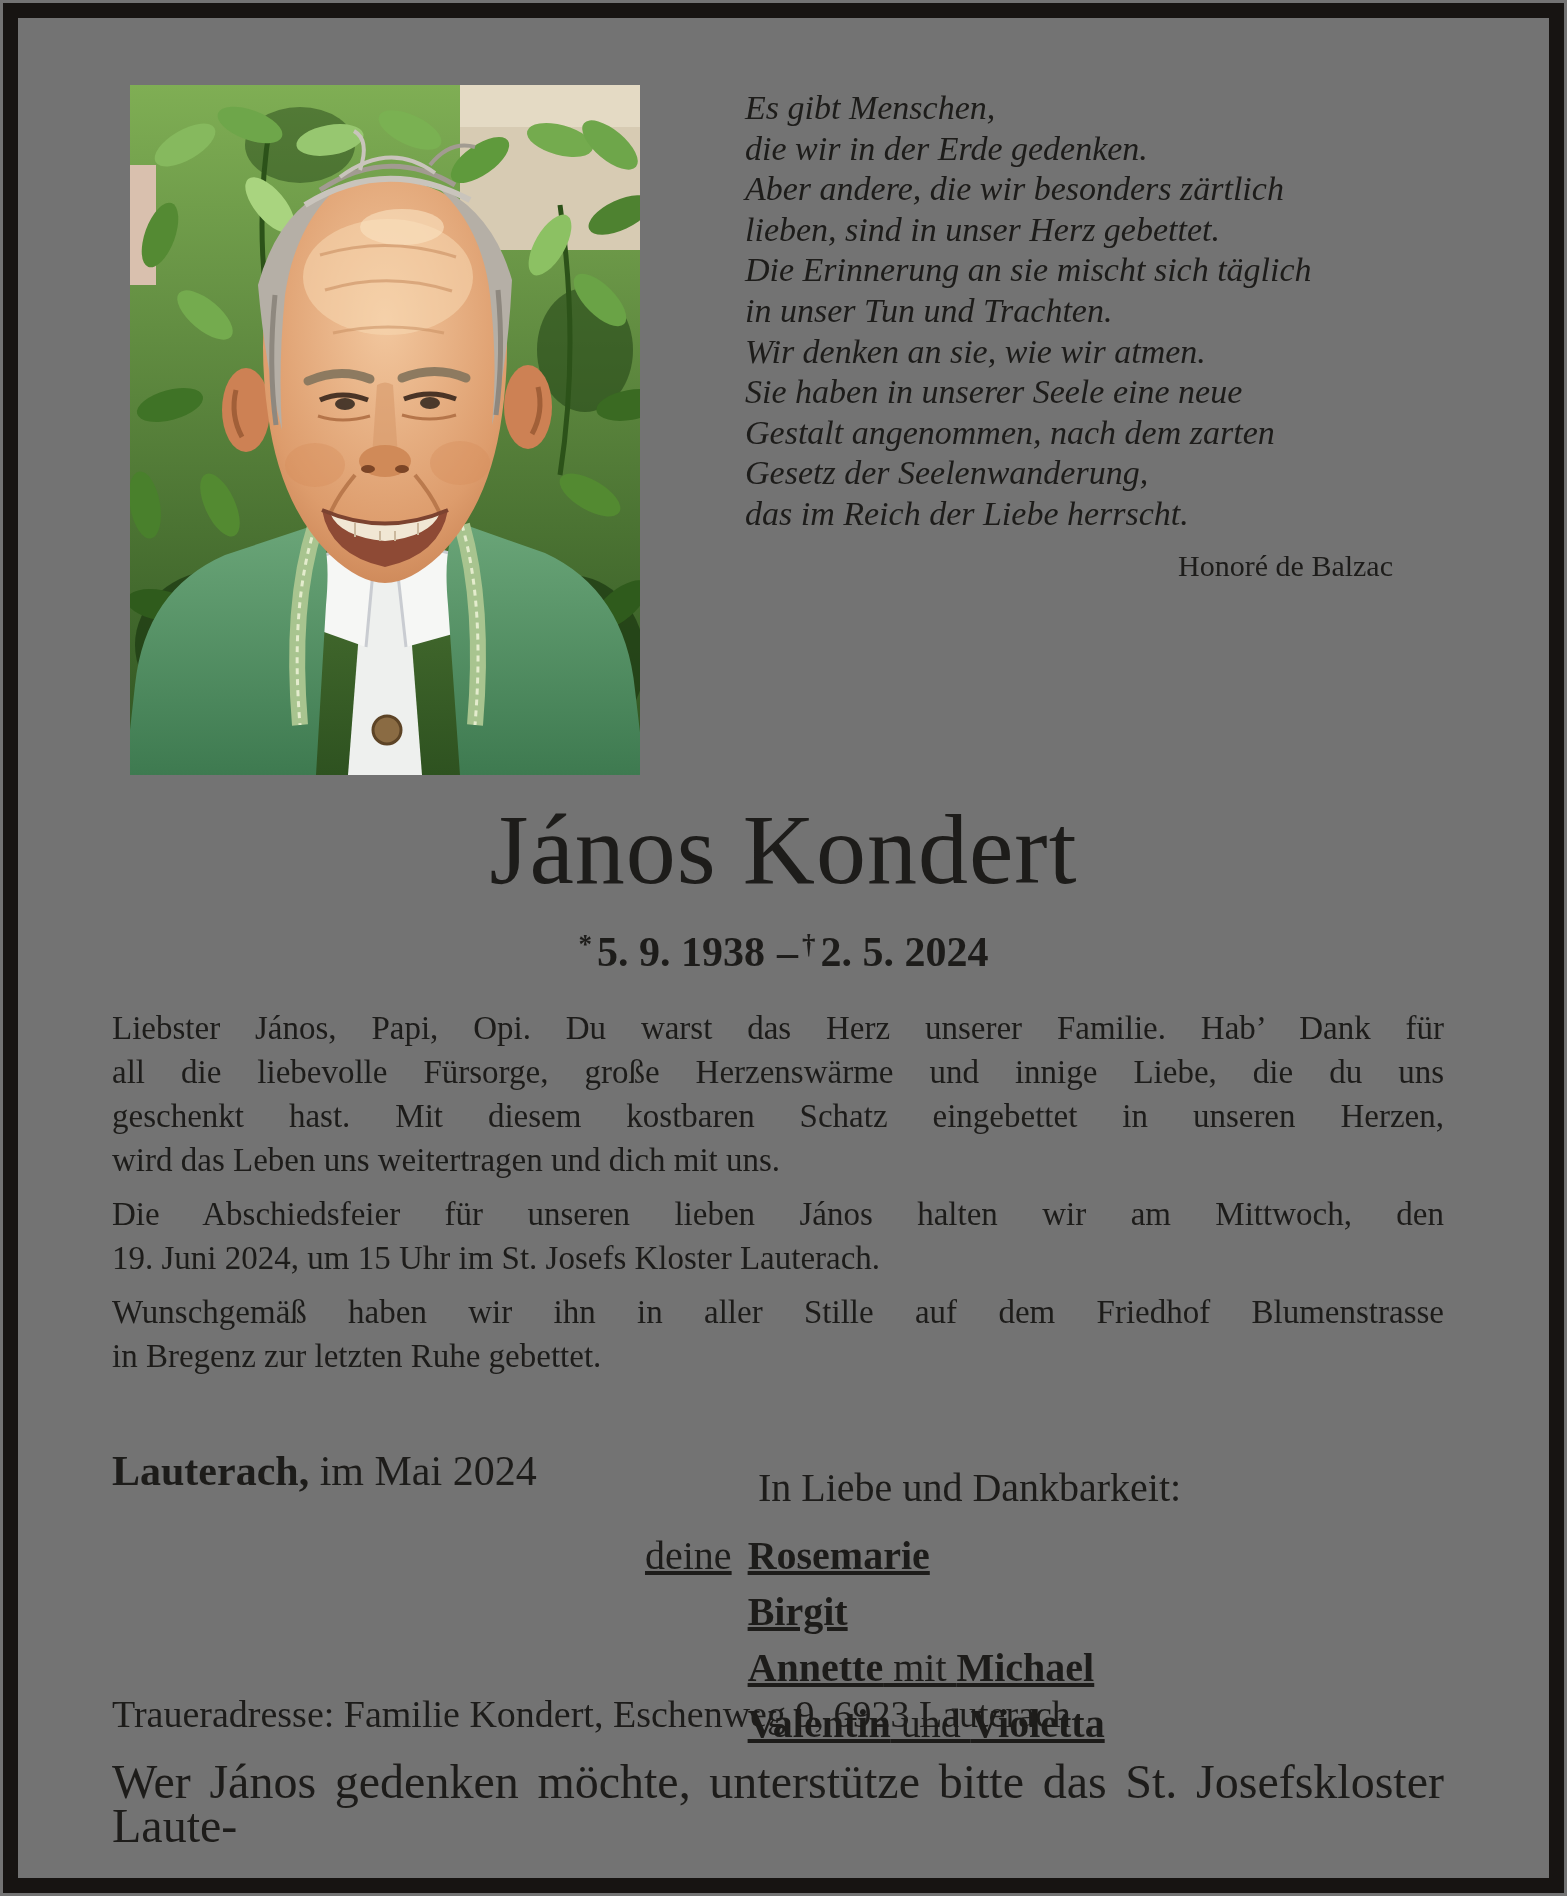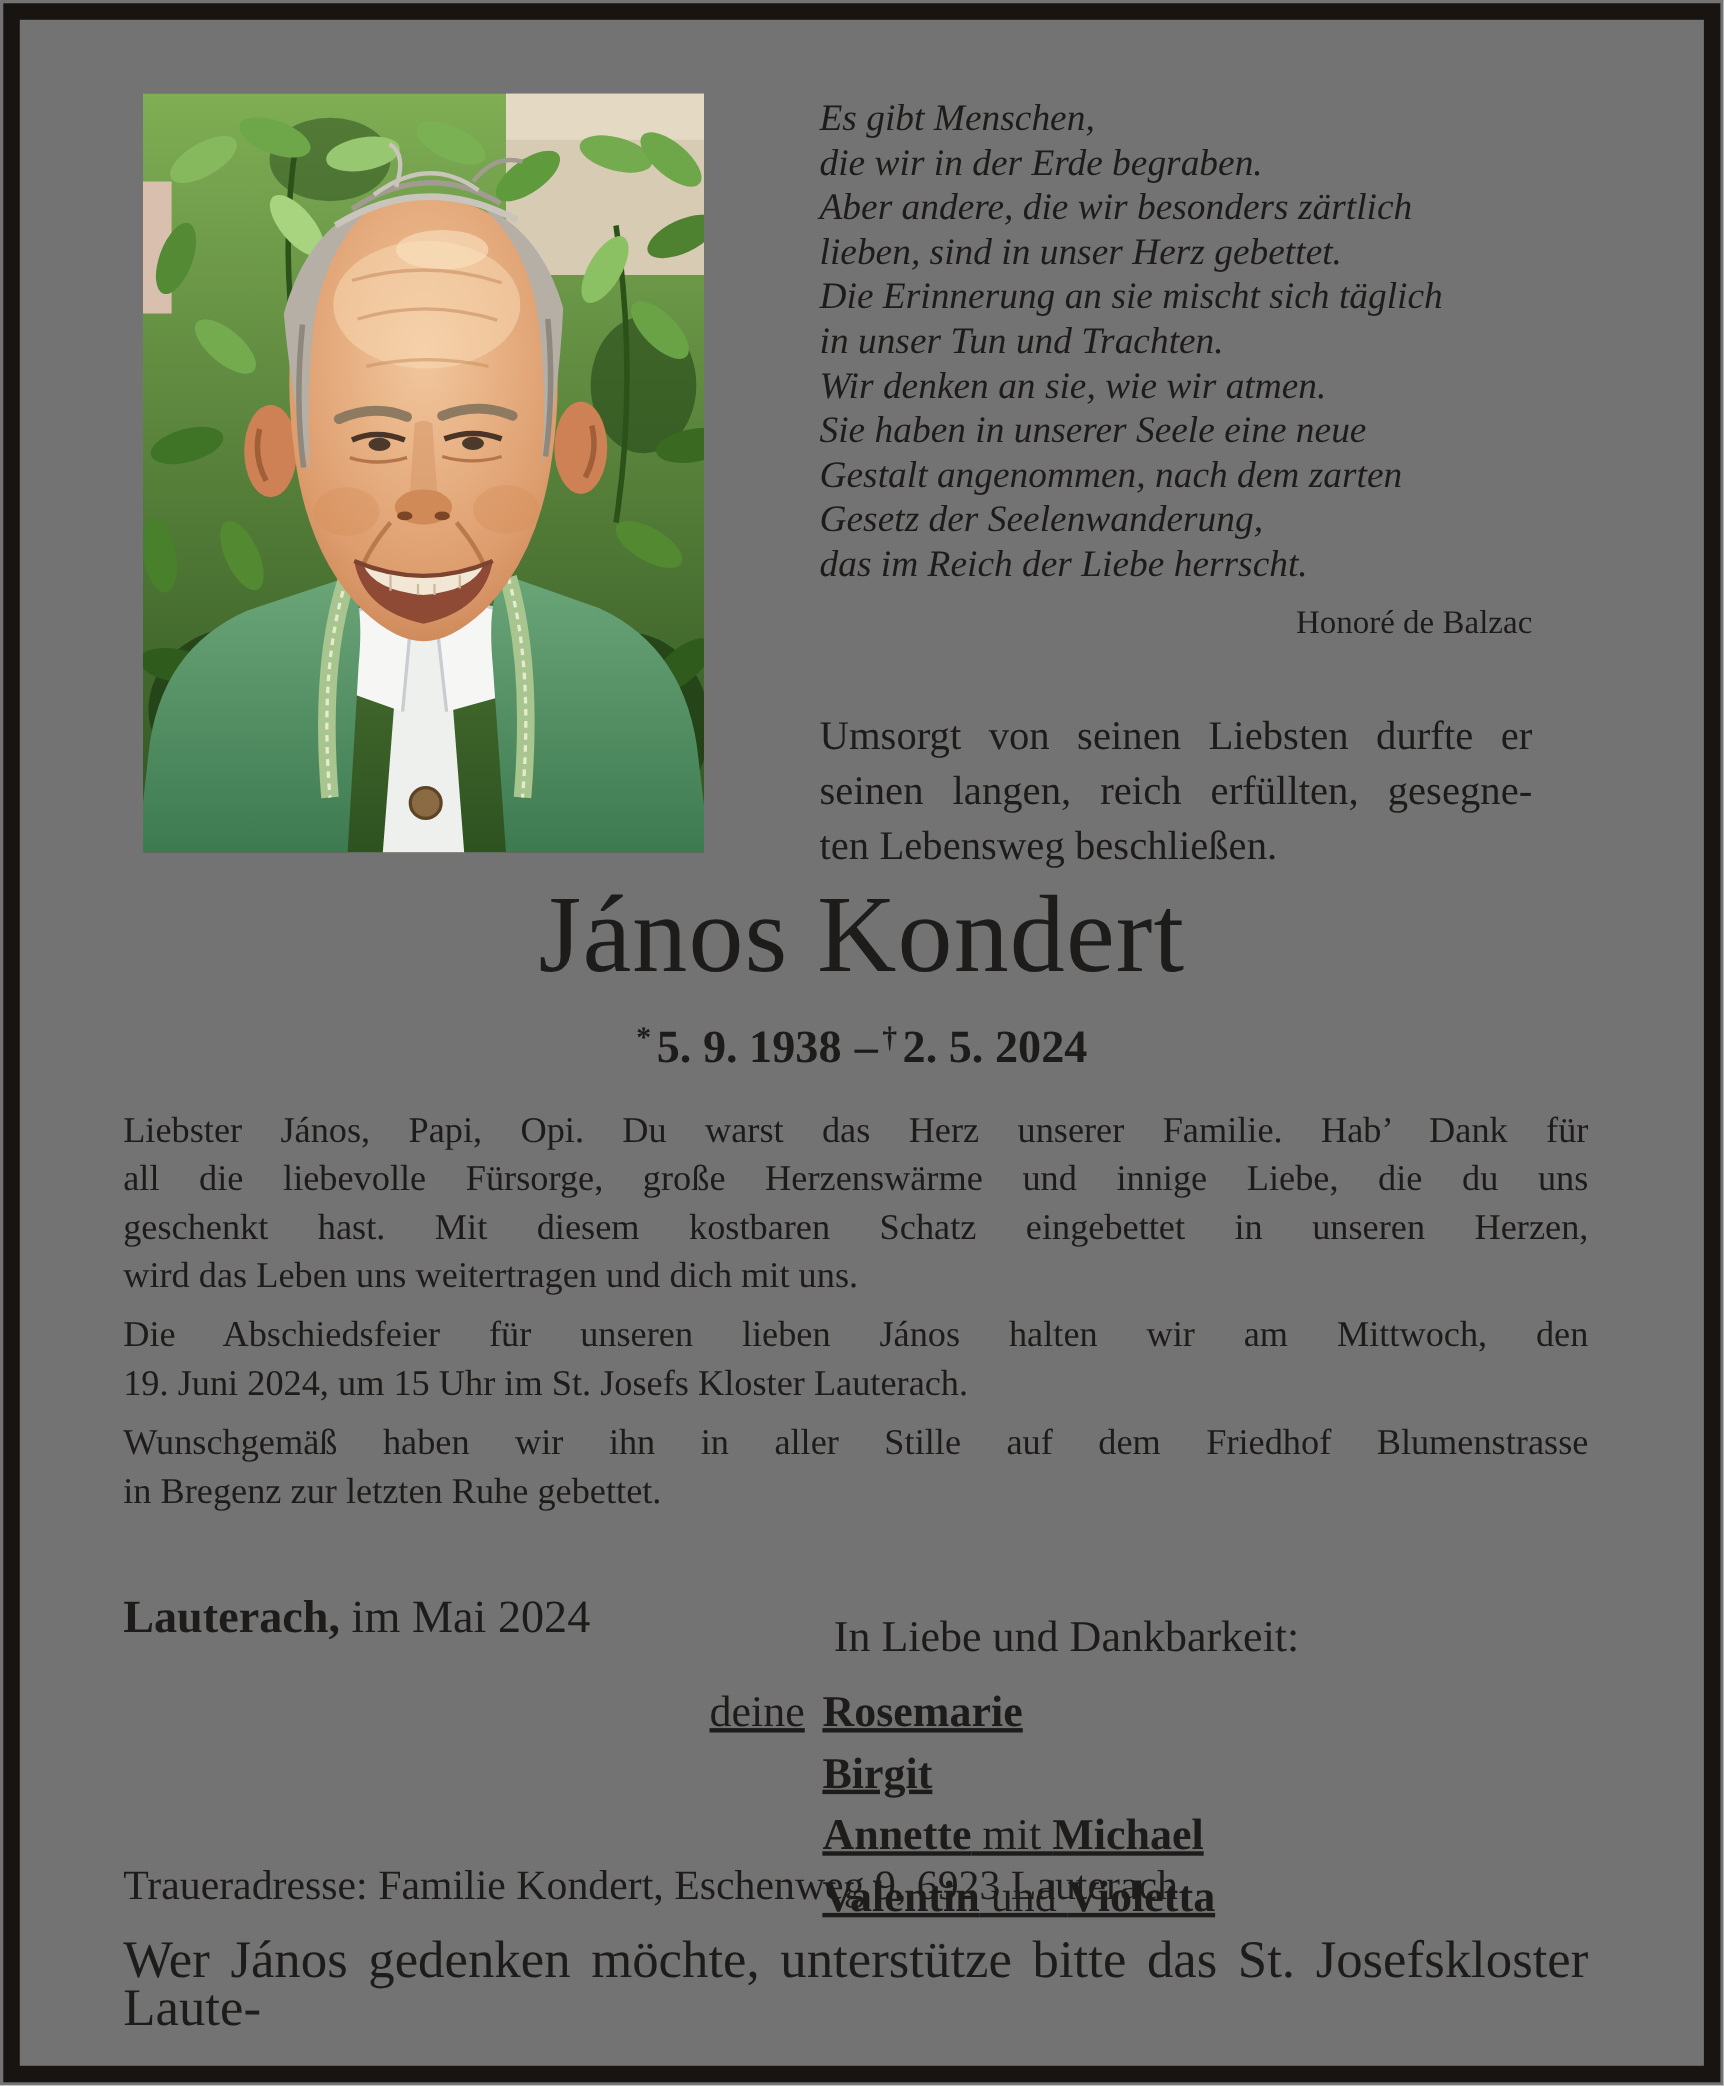--- a/index.html
+++ b/index.html
@@ -163,38 +163,33 @@
         <path d="M192 425 Q255 452 318 425 Q310 470 255 482 Q200 470 192 425 Z" fill="#8e4a35"></path>
         <path d="M200 428 Q255 452 310 428 Q300 452 255 456 Q210 452 200 428 Z" fill="#f1e7d4"></path>
         <path d="M192 425 Q255 452 318 425" stroke="#7c4330" stroke-width="4" fill="none"></path>
         <path d="M225 438 L225 452 M250 446 L250 456 M265 446 L265 456 M288 438 L288 450" stroke="#cbb89d" stroke-width="2"></path>
       </g>
     </g>
   </svg>
 
   <div class="quote">
       <div class="ln">Es gibt Menschen,</div>
-      <div class="ln">die wir in der Erde begraben.</div>
+      <div class="ln">die wir in der Erde gedenken.</div>
       <div class="ln">Aber andere, die wir besonders zärtlich</div>
       <div class="ln">lieben, sind in unser Herz gebettet.</div>
       <div class="ln">Die Erinnerung an sie mischt sich täglich</div>
       <div class="ln">in unser Tun und Trachten.</div>
       <div class="ln">Wir denken an sie, wie wir atmen.</div>
       <div class="ln">Sie haben in unserer Seele eine neue</div>
       <div class="ln">Gestalt angenommen, nach dem zarten</div>
       <div class="ln">Gesetz der Seelenwanderung,</div>
       <div class="ln ln-last">das im Reich der Liebe herrscht.</div>
     </div>
   <div class="attribution">Honoré de Balzac</div>
 
-  <div class="intro just">
-      <div class="ln">Umsorgt von seinen Liebsten durfte er</div>
-      <div class="ln">seinen langen, reich erfüllten, gesegne-</div>
-      <div class="ln ln-last">ten Lebensweg beschließen.</div>
-    </div>
 
   <div class="name">János Kondert</div>
   <div class="dates">
     <span class="sym">*</span><span>5. 9. 1938</span><span class="sep">–</span><span class="sym">†</span><span>2. 5. 2024</span>
   </div>
 
   <div class="bodytext">
     <div class="para just">
         <div class="ln">Liebster János, Papi, Opi. Du warst das Herz unserer Familie. Hab’ Dank für</div>
         <div class="ln">all die liebevolle Fürsorge, große Herzenswärme und innige Liebe, die du uns</div>

